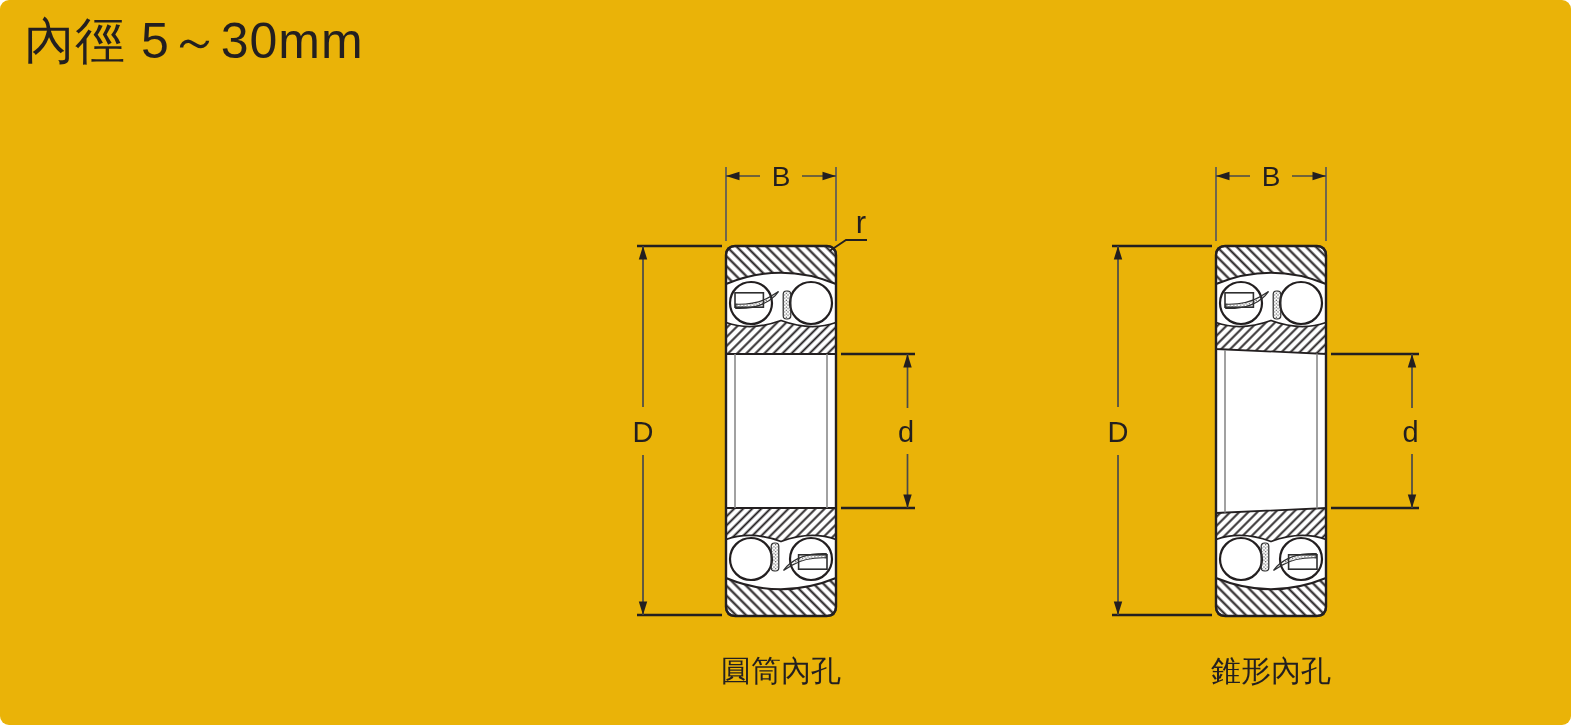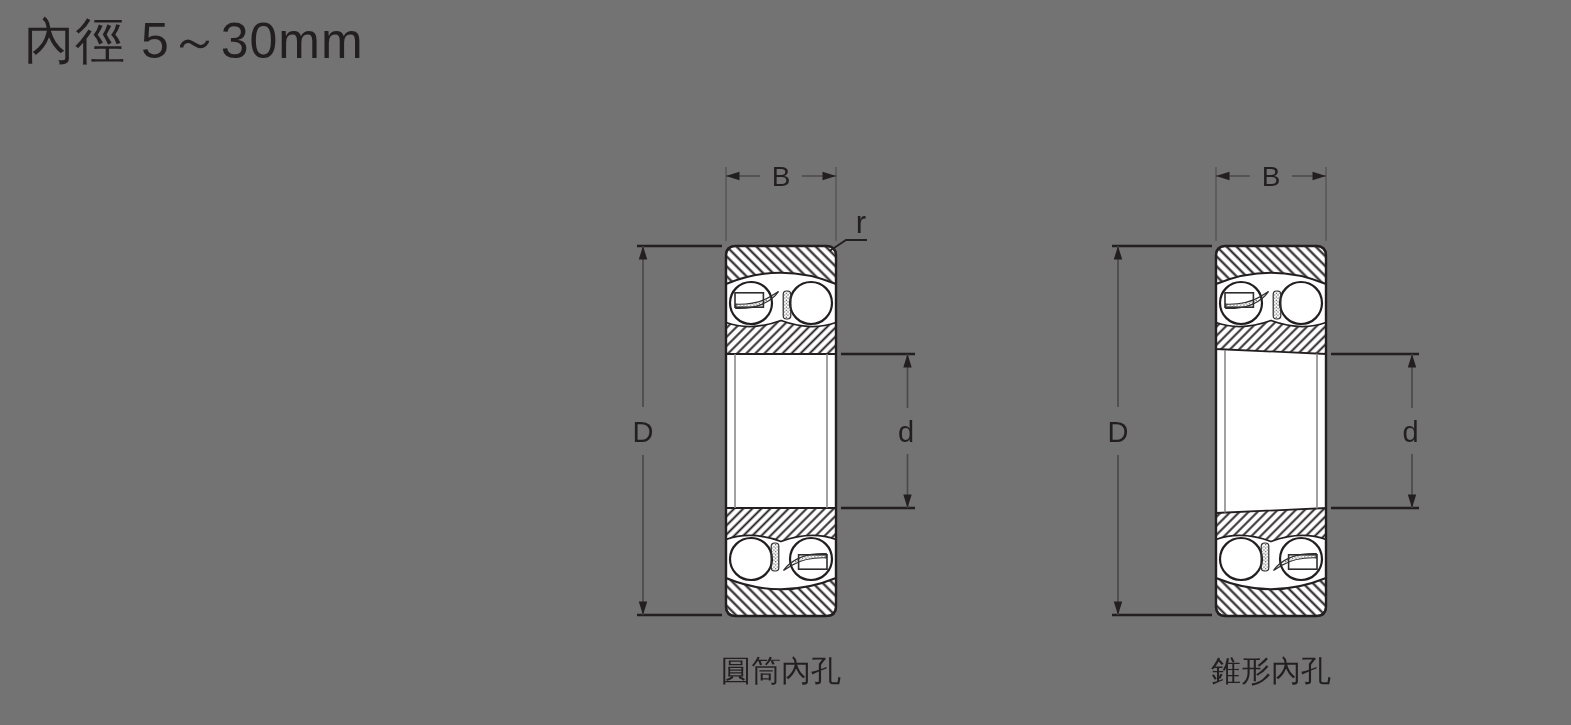--- a/index.html
+++ b/index.html
@@ -1,17 +1,17 @@
 <!DOCTYPE html>
 <html><head>
 <meta charset="utf-8">
 <style>
   html,body{margin:0;padding:0;background:#ffffff;}
-  .stage{position:relative;width:1571px;height:725px;background:#737373;overflow:hidden;
-         font-family:"Liberation Sans","DejaVu Sans",sans-serif;}
+  .stage{position:relative;width:1571px;height:725px;background:#eab308;overflow:hidden;
+         font-family:"Liberation Sans","DejaVu Sans",sans-serif;border-radius:9px;}
   svg{display:block;}
   text{fill:#231f20;}
   .title-text{font-size:50px;font-weight:400;letter-spacing:1px;}
   .dim-text{font-size:29px;}
   .dim-text-b{font-size:28px;}
   .dim-text-r{font-size:31px;}
   .caption-text{font-size:30px;}
   .tick{stroke:#231f20;stroke-width:2.4;}
   .dimline{stroke:#4a4a4a;stroke-width:1.7;}
   .extline{stroke:#5a5a5a;stroke-width:1.7;}

